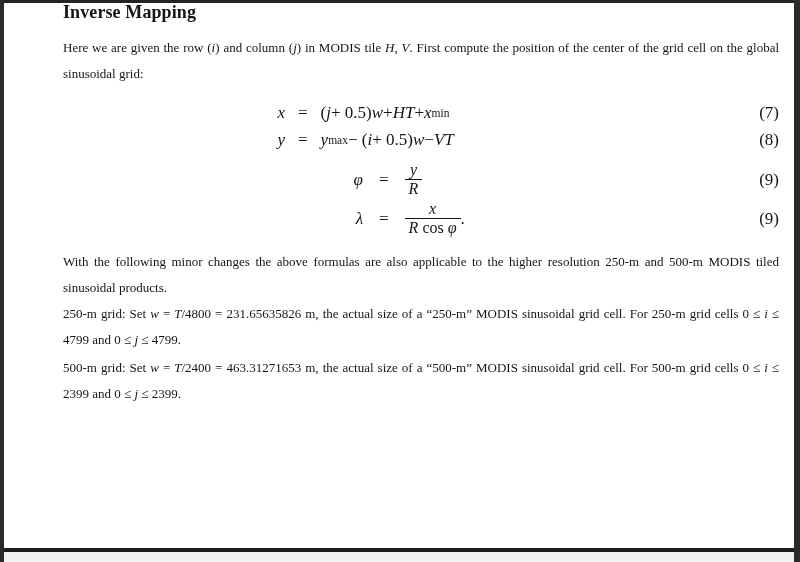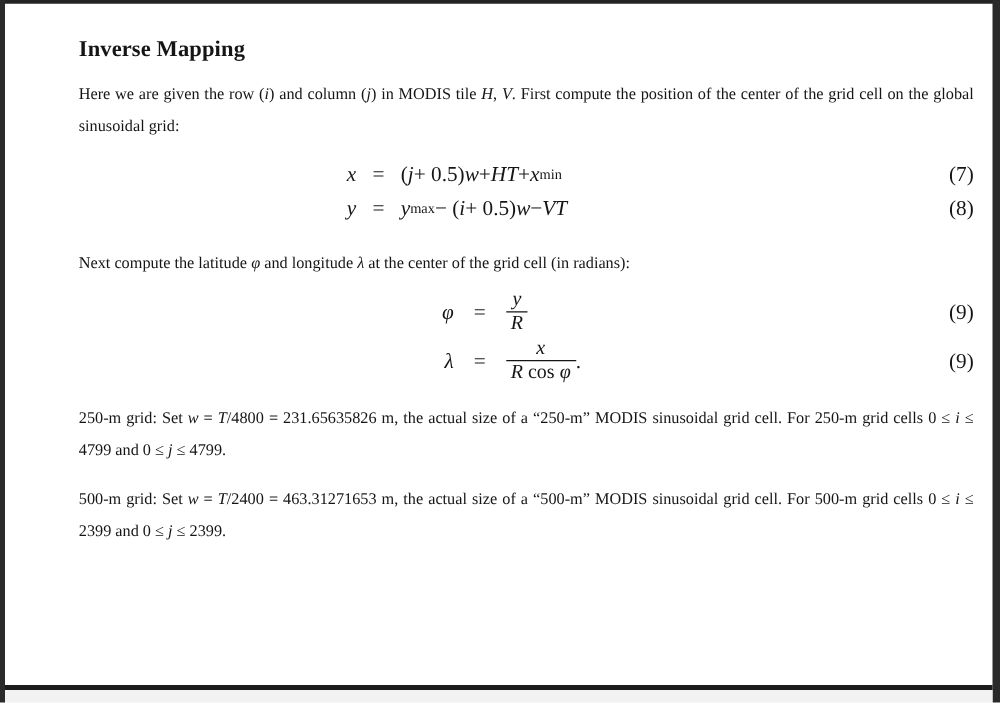--- a/index.html
+++ b/index.html
@@ -22,32 +22,32 @@
     position: absolute;
     left: 63px; top: 0;
     width: 716px;
   }
   h2.sec {
     font-size: 18px;
     line-height: 24px;
     font-weight: bold;
     letter-spacing: 0.1px;
   }
-  .h1 { margin-top: 27px; }
+  .h1 { }
   .h2 { margin-top: 24px; }
   p.body {
     font-size: 13px;
     line-height: 26px;
     text-align: justify;
   }
   .p1 { margin-top: 11px; }
   .p2 { margin-top: 17px; }
   .p3 { margin-top: 11px; }
-  .p4 { margin-top: 13px; }
-  .p5 { margin-top: 13px; }
+  .p4 { }
+  .p5 { margin-top: 2px; }
 
   .mi { font-style: italic; }
   sub { font-size: 11.5px; font-style: normal; vertical-align: -3px; line-height: 0; }
 
   .eq-group { width: 100%; }
   .eqg1 { margin-top: 12px; }
   .eqg2 { margin-top: 7px; }
   .eq-row {
     display: flex;
     align-items: center;
@@ -116,21 +116,20 @@
           <span class="mi">i</span>
           <span> + 0.5)</span>
           <span class="mi">w</span>
           <span> − </span>
           <span class="mi">VT</span>
         </span>
       <span class="eq-num">(8)</span>
     </div>
   </div>
 
-  <p class="body p2"><span>Next compute the latitude </span><span class="mi">φ</span><span> and longitude </span><span class="mi">λ</span><span> at the center of the grid cell (in radians):</span></p>
 
   <div class="eq-group eqg2">
     <div class="eq-row">
       <span class="eq-lhs"><span class="mi">φ</span></span>
       <span class="eq-rel">=</span>
       <span class="eq-rhs">
           <span class="frac">
             <span class="fnum"><span class="mi">y</span></span>
             <span class="fden"><span class="mi">R</span></span>
           </span>
@@ -145,18 +144,19 @@
             <span class="fnum"><span class="mi">x</span></span>
             <span class="fden"><span class="mi">R</span><span> cos </span><span class="mi">φ</span></span>
           </span>
           <span>.</span>
         </span>
       <span class="eq-num">(9)</span>
     </div>
   </div>
 
 
+  <p class="body p3"><span>With the following minor changes the above formulas are also applicable to the higher resolution 250-m and 500-m MODIS tiled sinusoidal products.</span></p>
 
   <p class="body p4"><span>250-m grid: Set </span><span class="mi">w</span><span> = </span><span class="mi">T</span><span>/4800 = 231.65635826 m, the actual size of a “250-m” MODIS sinusoidal grid cell. For 250-m grid cells 0 ≤ </span><span class="mi">i</span><span> ≤ 4799 and 0 ≤ </span><span class="mi">j</span><span> ≤ 4799.</span></p>
 
   <p class="body p5"><span>500-m grid: Set </span><span class="mi">w</span><span> = </span><span class="mi">T</span><span>/2400 = 463.31271653 m, the actual size of a “500-m” MODIS sinusoidal grid cell. For 500-m grid cells 0 ≤ </span><span class="mi">i</span><span> ≤ 2399 and 0 ≤ </span><span class="mi">j</span><span> ≤ 2399.</span></p>
 
 </div>
 
 </body></html>

